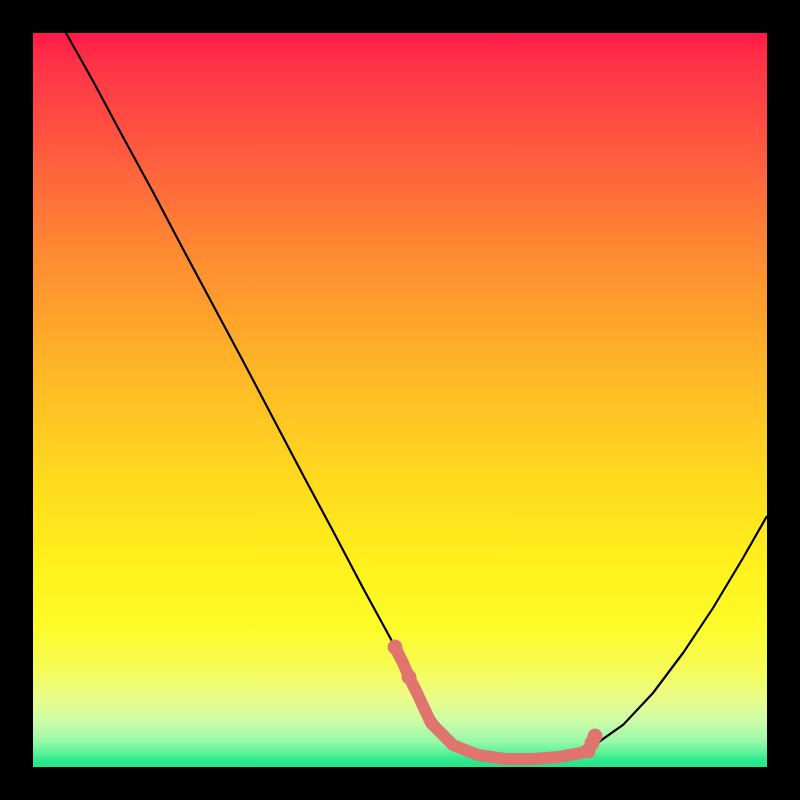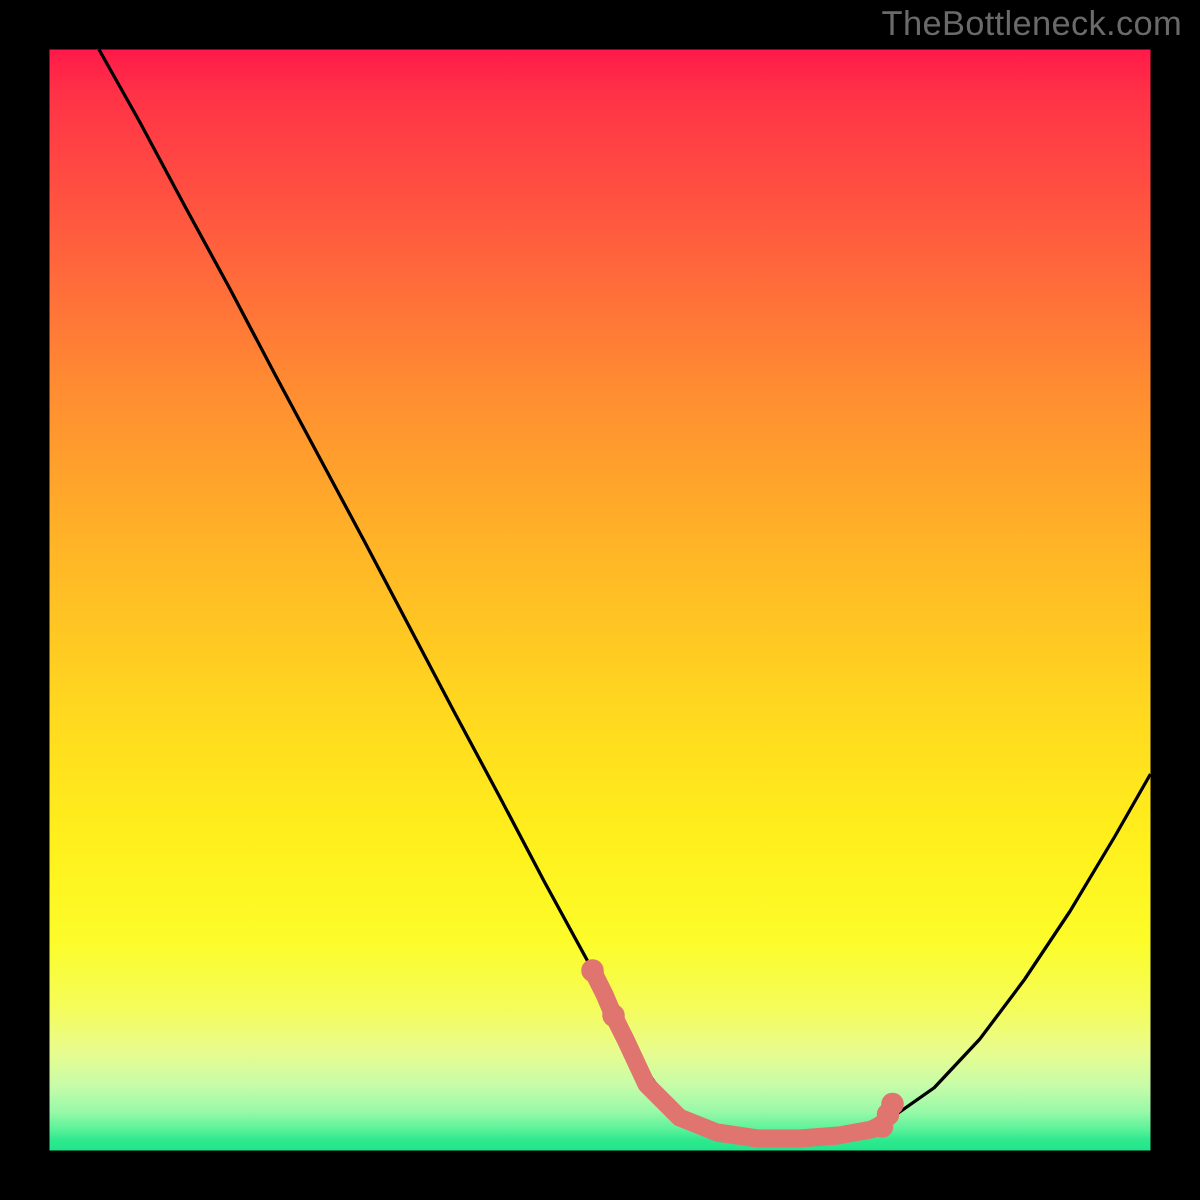--- a/index.html
+++ b/index.html
@@ -58,21 +58,20 @@
     top: 0;
     width: 734px;
     height: 734px;
     overflow: visible;
   }
 </style>
 </head>
 <body>
 
 <div class="container">
-  <div class="watermark">TheBottleneck.com</div>
 
   <div class="plot-area">
     <svg class="curve" viewBox="0 0 734 734" preserveAspectRatio="none">
       <path id="main-curve-path" fill="none" stroke="#000" stroke-width="2.2" d="M33 0 L60 48 L90 104 L120 159 L150 216 L180 272 L210 328 L240 385 L270 442 L300 498 L330 555 L360 610 L375 640 L390 670 L420 712 L460 726 L500 726 L540 720 L560 713 L590 692 L620 660 L650 620 L680 575 L710 525 L734 483 "></path>
       <path id="highlight-path" fill="none" stroke="#e0746f" stroke-width="12" stroke-linecap="round" stroke-linejoin="round" d="M362 614 L370 630 L376 644 L384 660 L398 690 L420 712 L445 722 L472 726 L500 726 L526 724 L548 720 L556 716 L558 712 L560 707 L561 704 "></path>
       <g id="dots-group">
           <circle cx="362" cy="614" r="7.5" fill="#e0746f"></circle>
           <circle cx="376" cy="644" r="7.5" fill="#e0746f"></circle>
           <circle cx="555" cy="718" r="7.5" fill="#e0746f"></circle>
           <circle cx="559" cy="710" r="7.5" fill="#e0746f"></circle>

